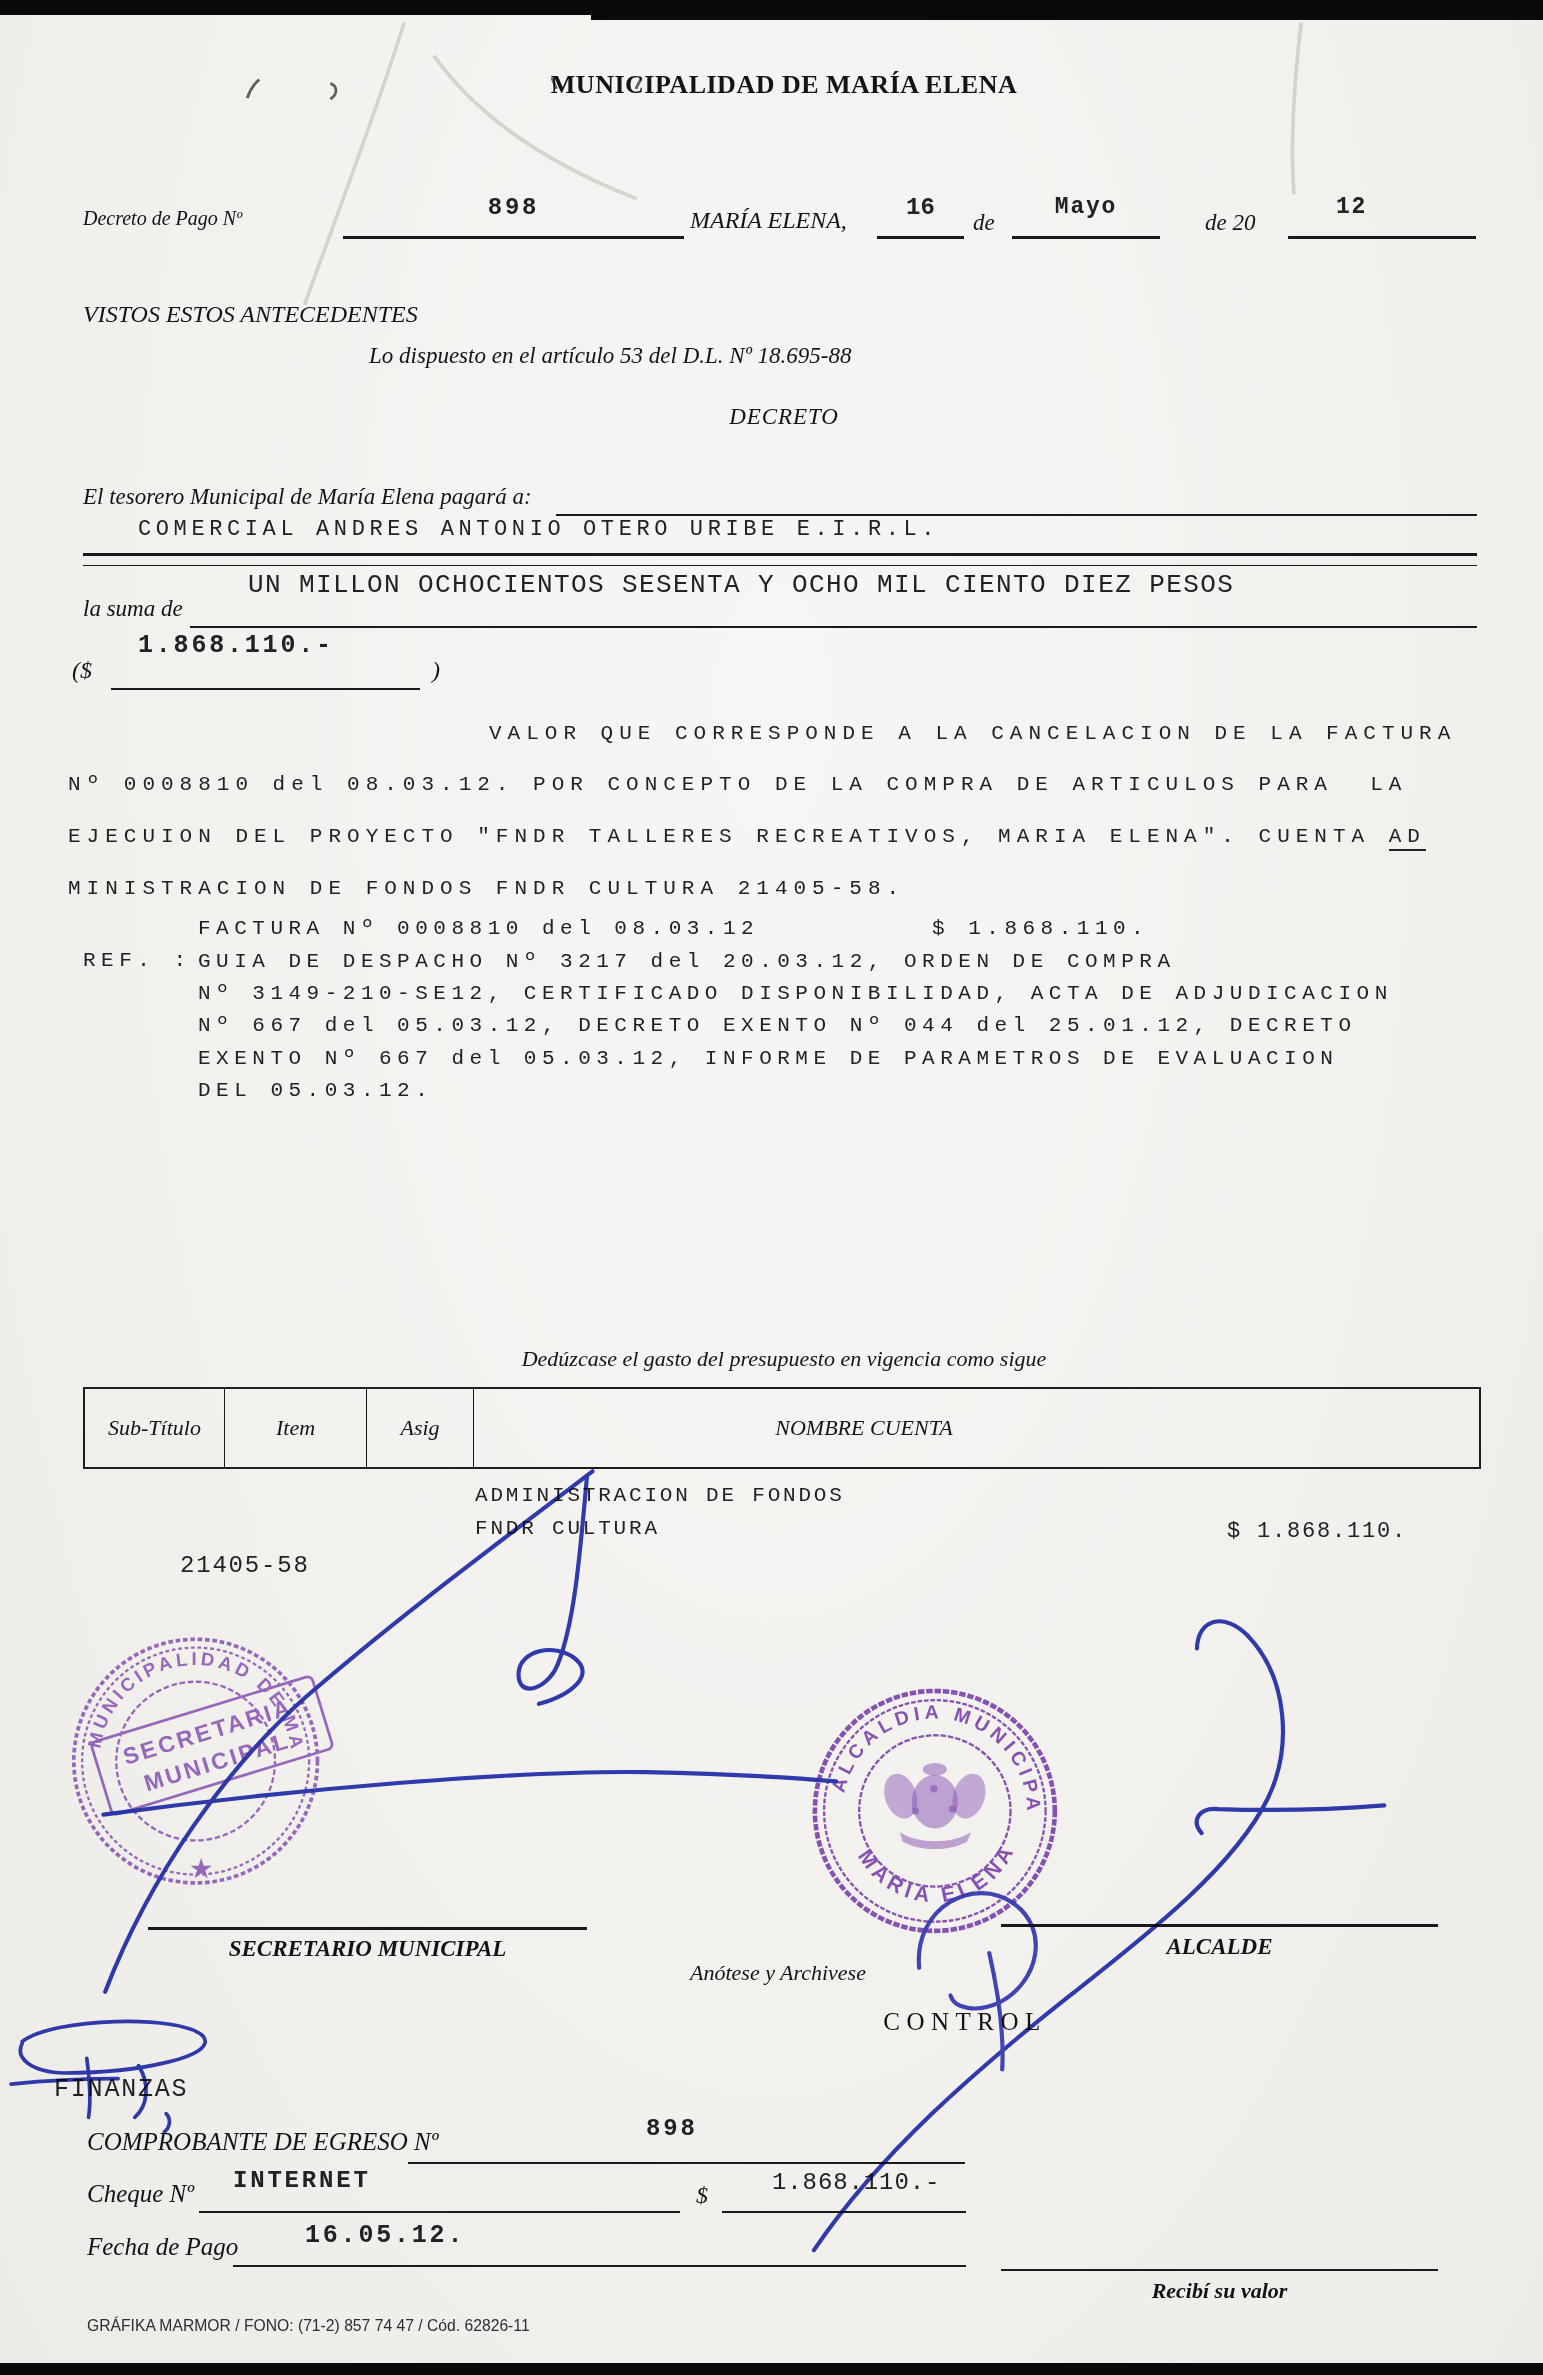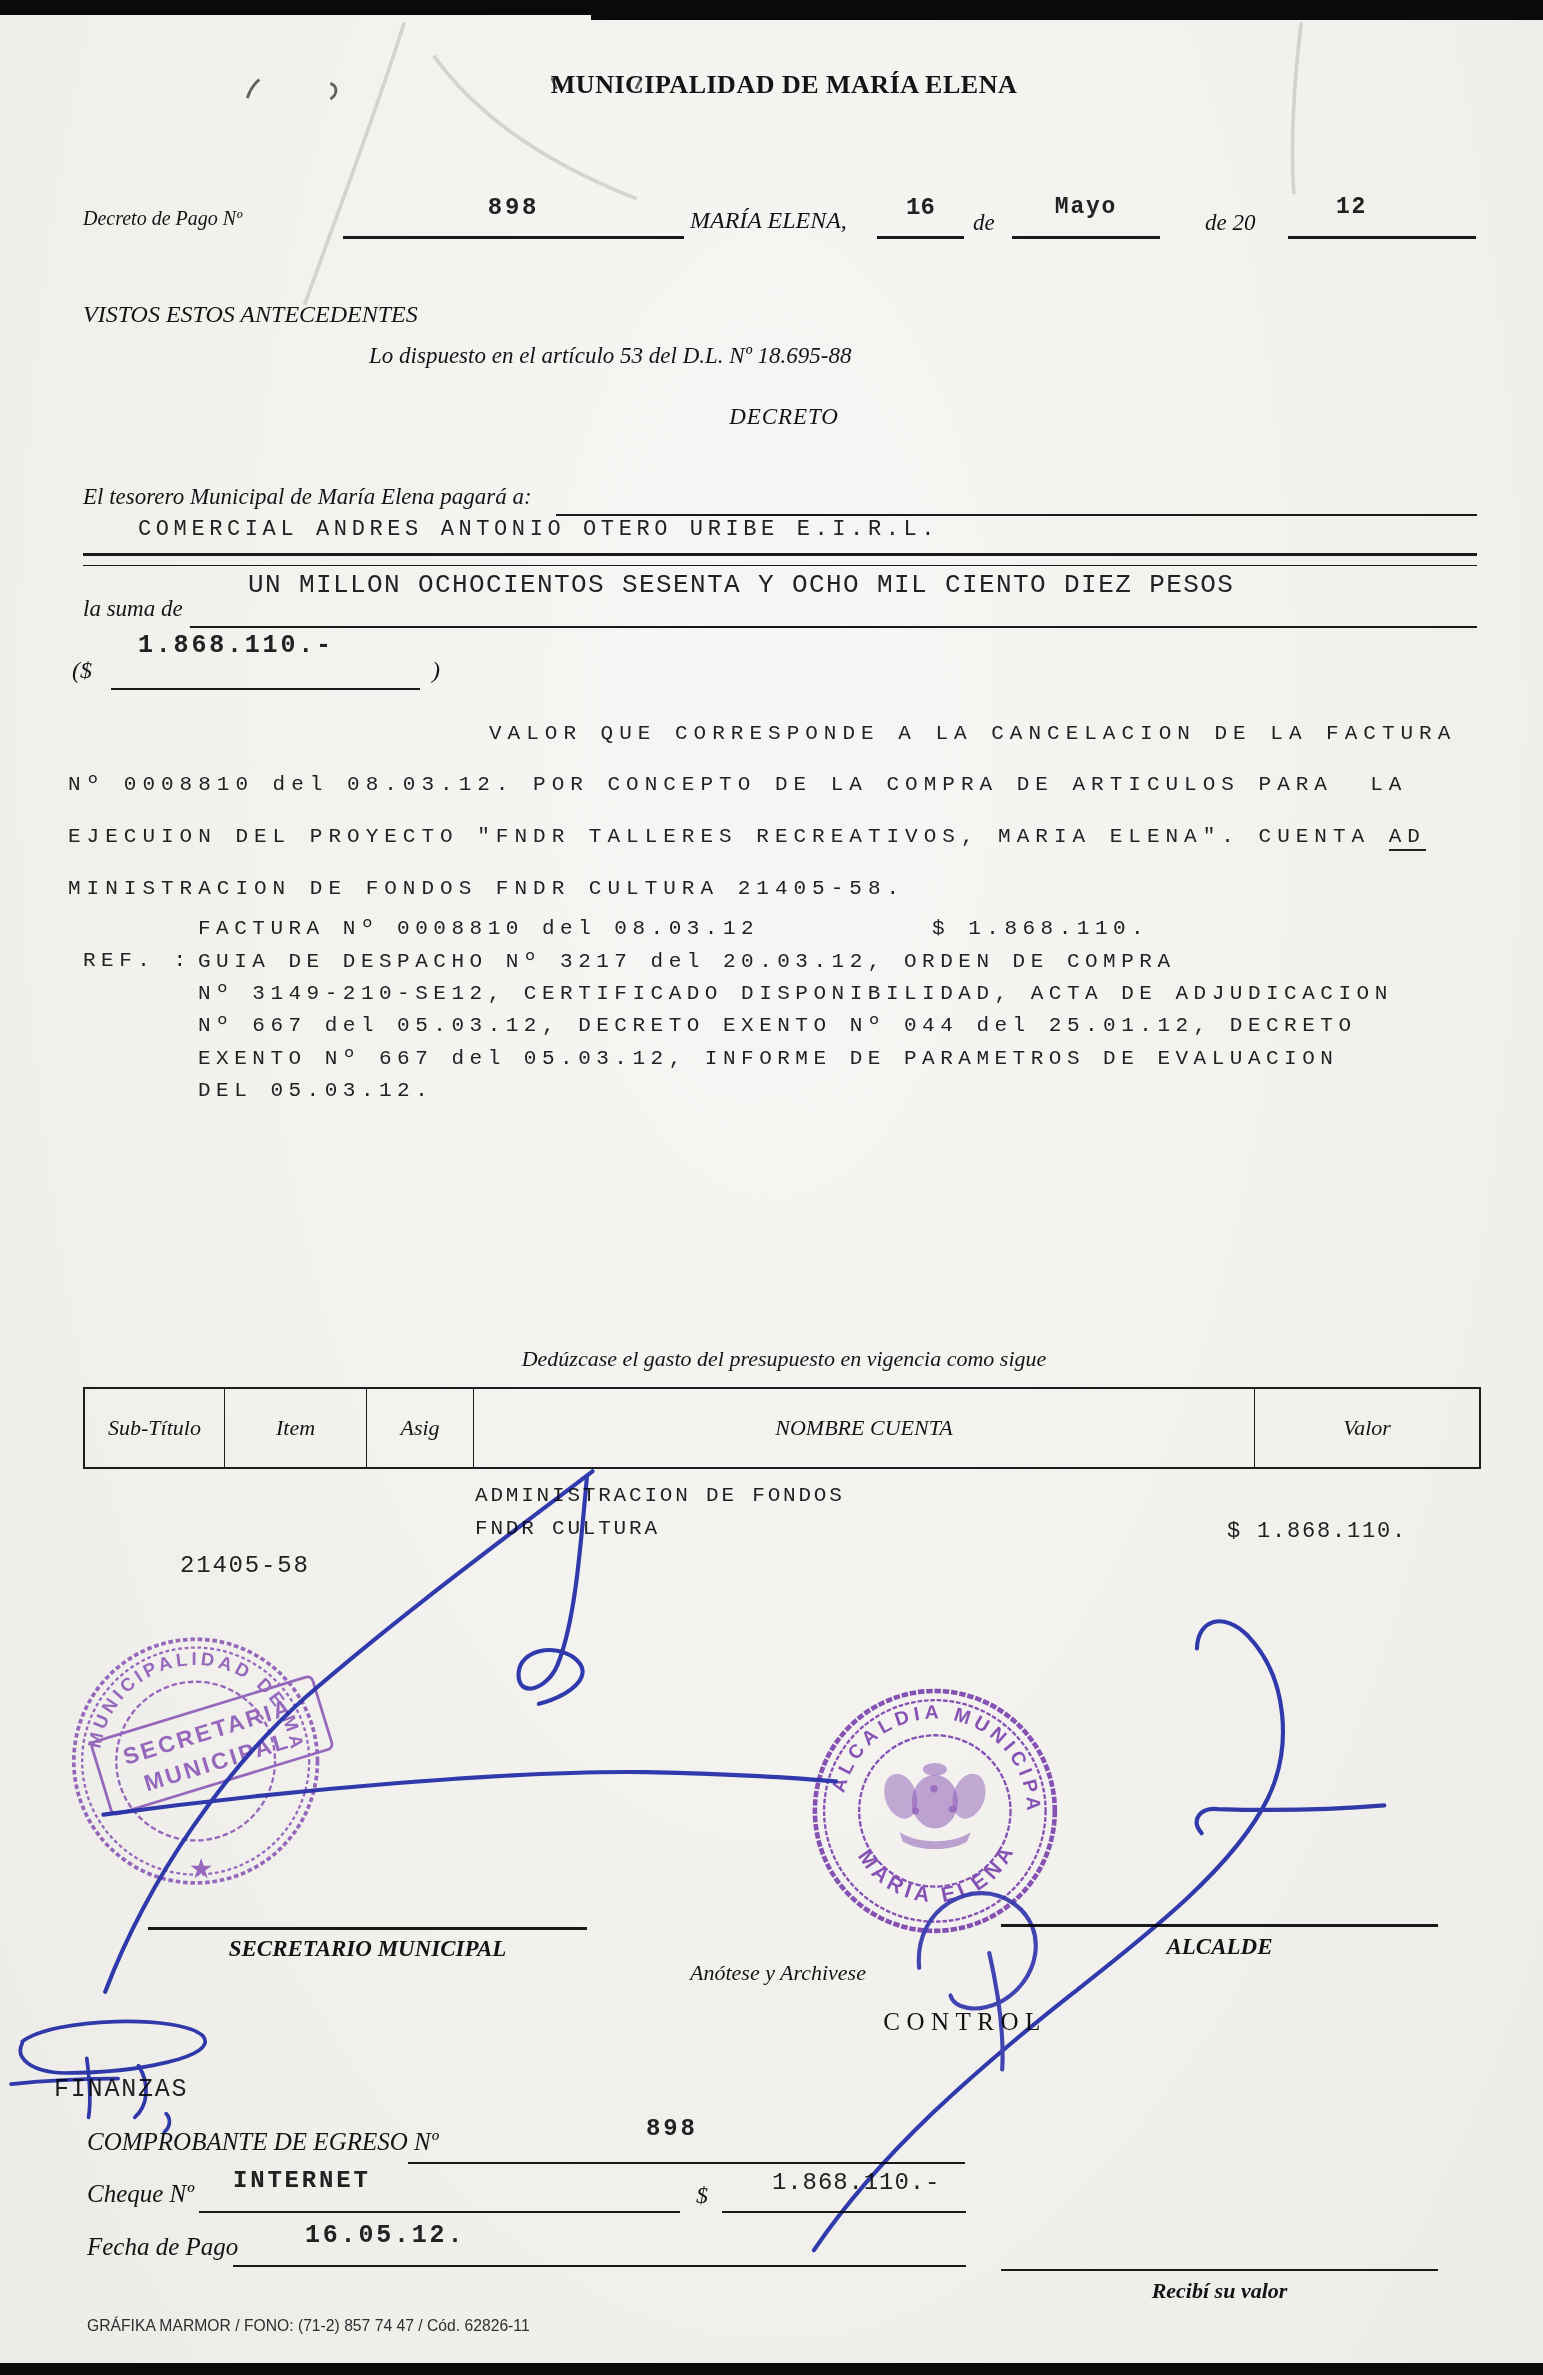--- a/index.html
+++ b/index.html
@@ -82,21 +82,20 @@
   <div class="abs t" style="left:198px;top:1014px;font-size:21px;letter-spacing:5.5px;">Nº 667 del 05.03.12, DECRETO EXENTO Nº 044 del 25.01.12, DECRETO</div>
   <div class="abs t" style="left:198px;top:1047px;font-size:21px;letter-spacing:5.5px;">EXENTO Nº 667 del 05.03.12, INFORME DE PARAMETROS DE EVALUACION</div>
   <div class="abs t" style="left:198px;top:1079px;font-size:21px;letter-spacing:5.5px;">DEL 05.03.12.</div>
 
   <div class="abs si center" style="left:415px;top:1346px;width:738px;font-size:22px;">Dedúzcase el gasto del presupuesto en vigencia como sigue</div>
   <div class="tablebox" style="left:83px;top:1387px;width:1394px;height:78px;">
     <div class="tcell si" style="width:139px;font-size:22px;">Sub-Título</div>
     <div class="tcell si" style="width:141px;font-size:22px;">Item</div>
     <div class="tcell si" style="width:106px;font-size:22px;">Asig</div>
     <div class="tcell si" style="width:780px;font-size:22px;">NOMBRE CUENTA</div>
-    <div class="tcell si" style="flex:1;font-size:22px;">Valor</div>
   </div>
 
   <div class="abs t" style="left:180px;top:1552px;font-size:24px;letter-spacing:1.8px;">21405-58</div>
   <div class="abs t" style="left:475px;top:1484px;font-size:21px;letter-spacing:2.8px;">ADMINISTRACION DE FONDOS</div>
   <div class="abs t" style="left:475px;top:1517px;font-size:21px;letter-spacing:2.8px;">FNDR CULTURA</div>
   <div class="abs t" style="left:1227px;top:1519px;font-size:22px;letter-spacing:1.8px;">$ 1.868.110.</div>
 
   <div class="rule thick" style="left:148px;top:1927px;width:439px;"></div>
   <div class="abs si center" style="left:148px;top:1936px;width:439px;font-size:23px;font-weight:700;">SECRETARIO MUNICIPAL</div>
 

